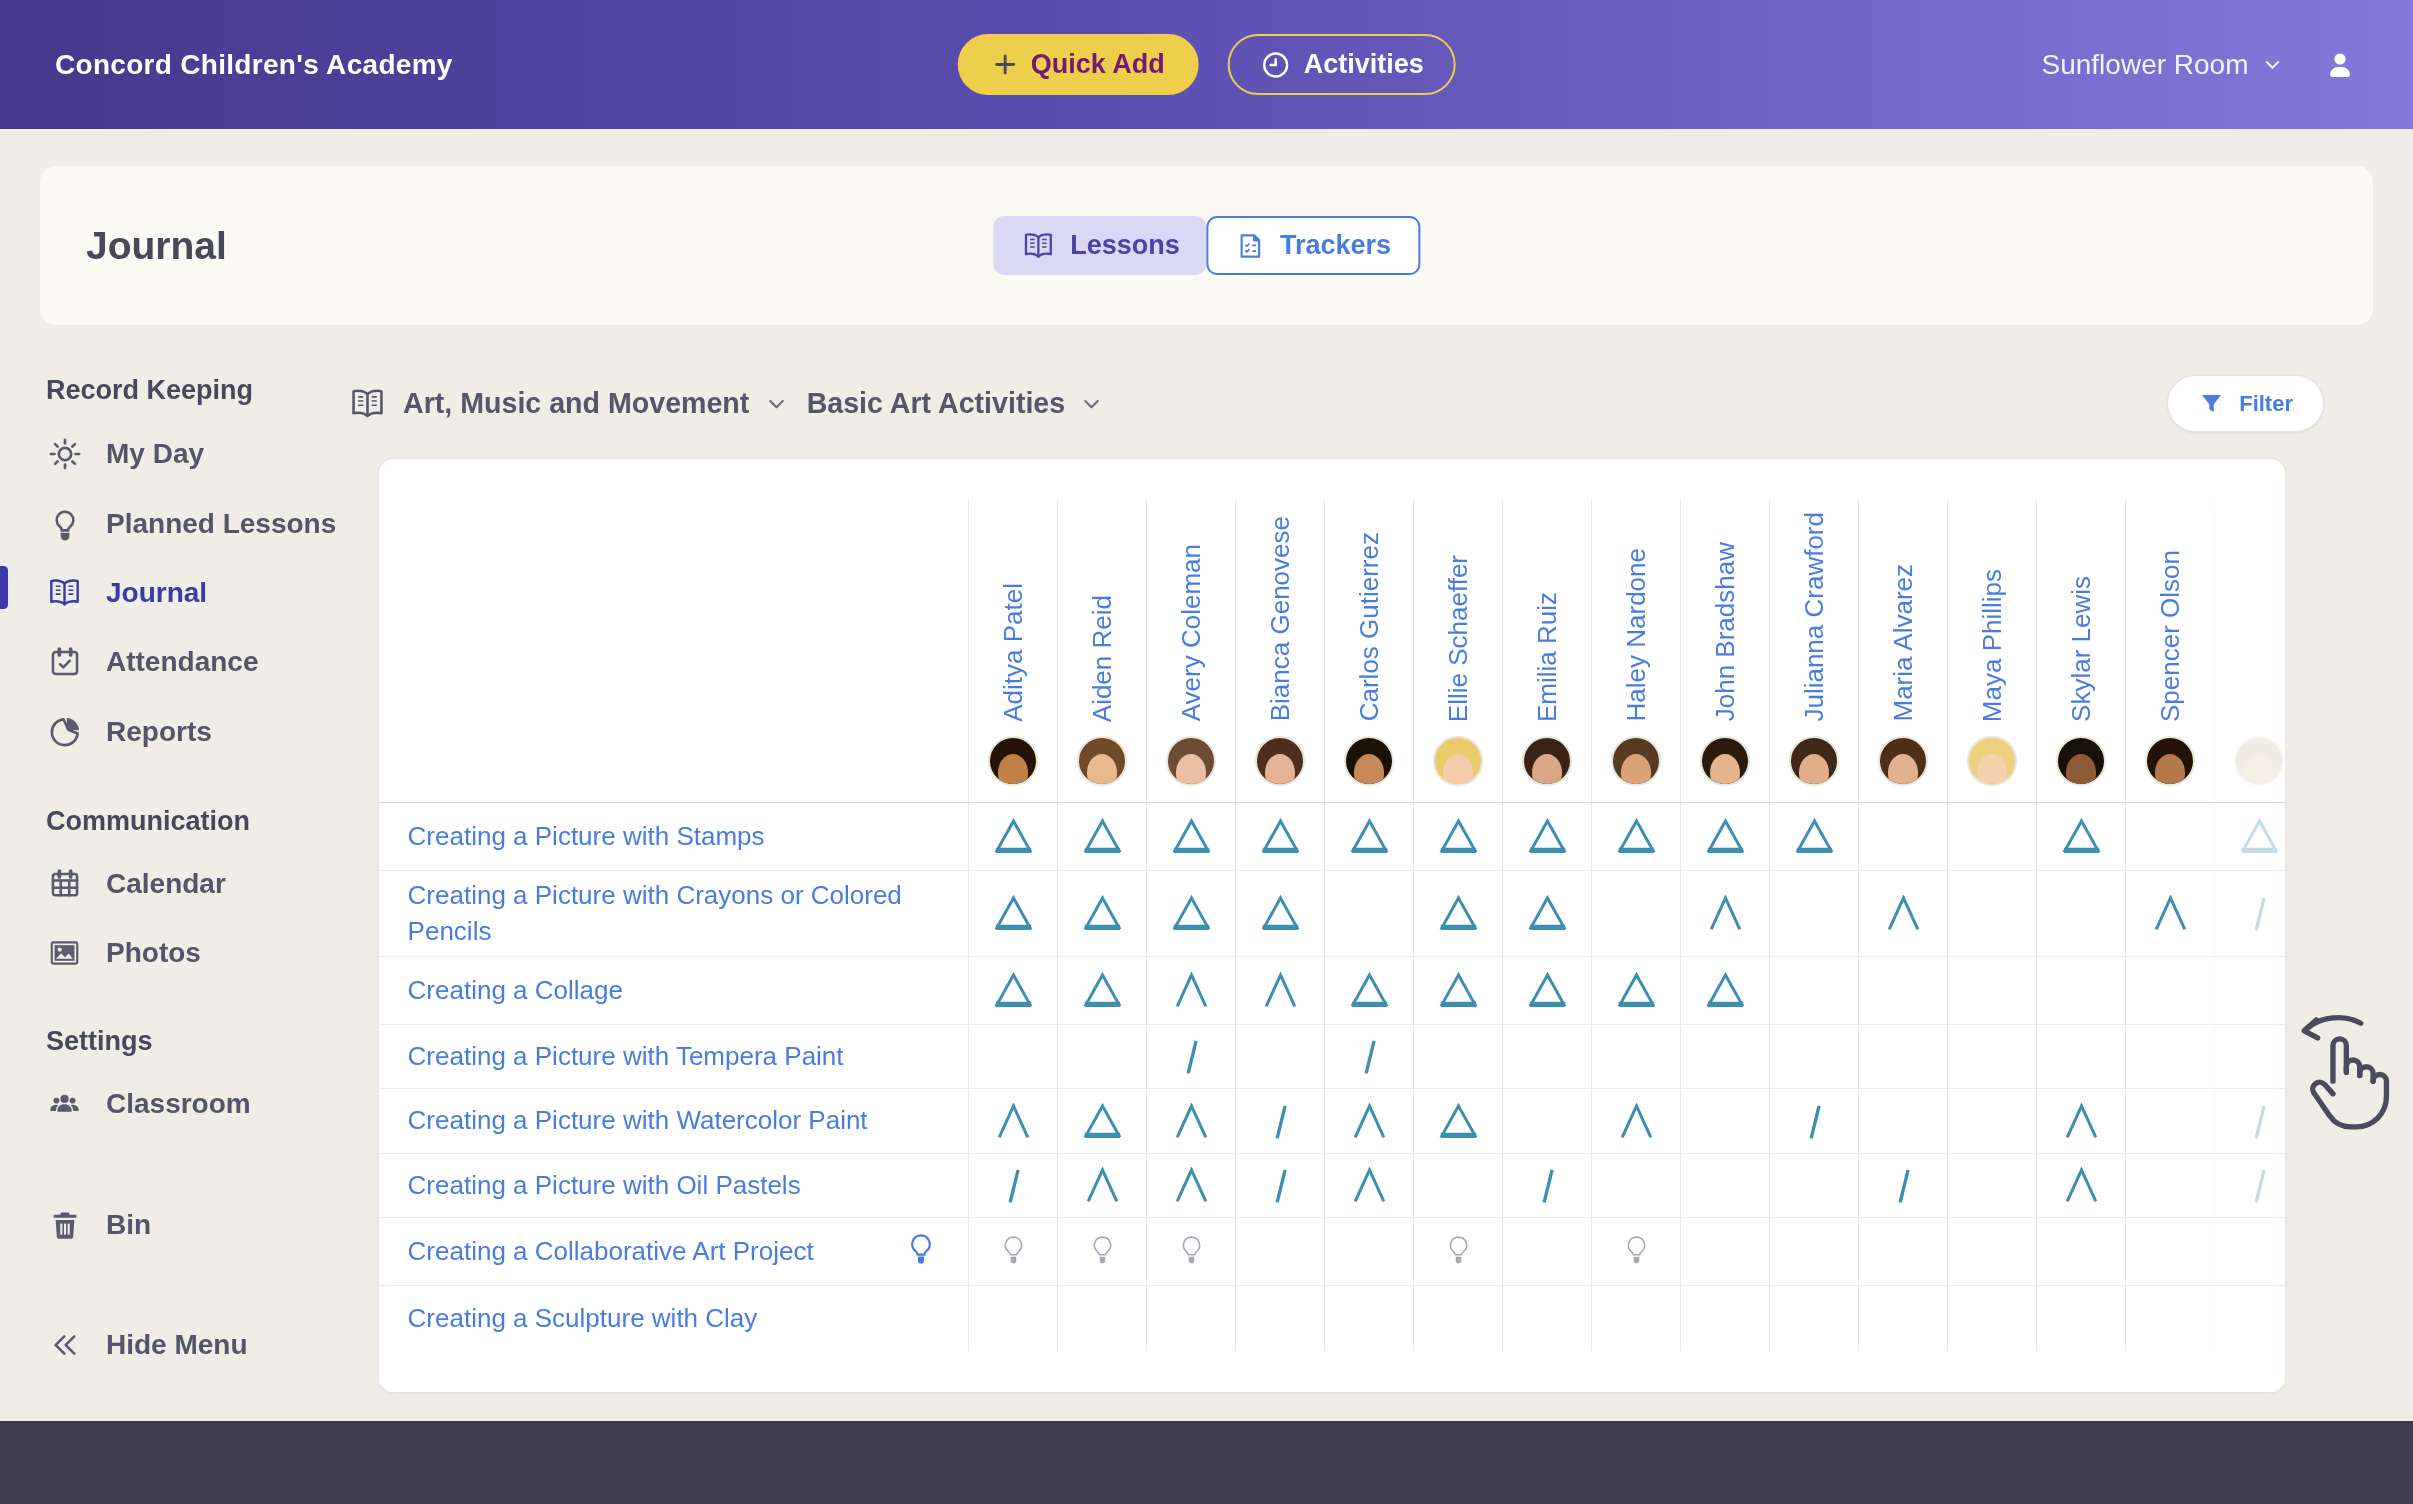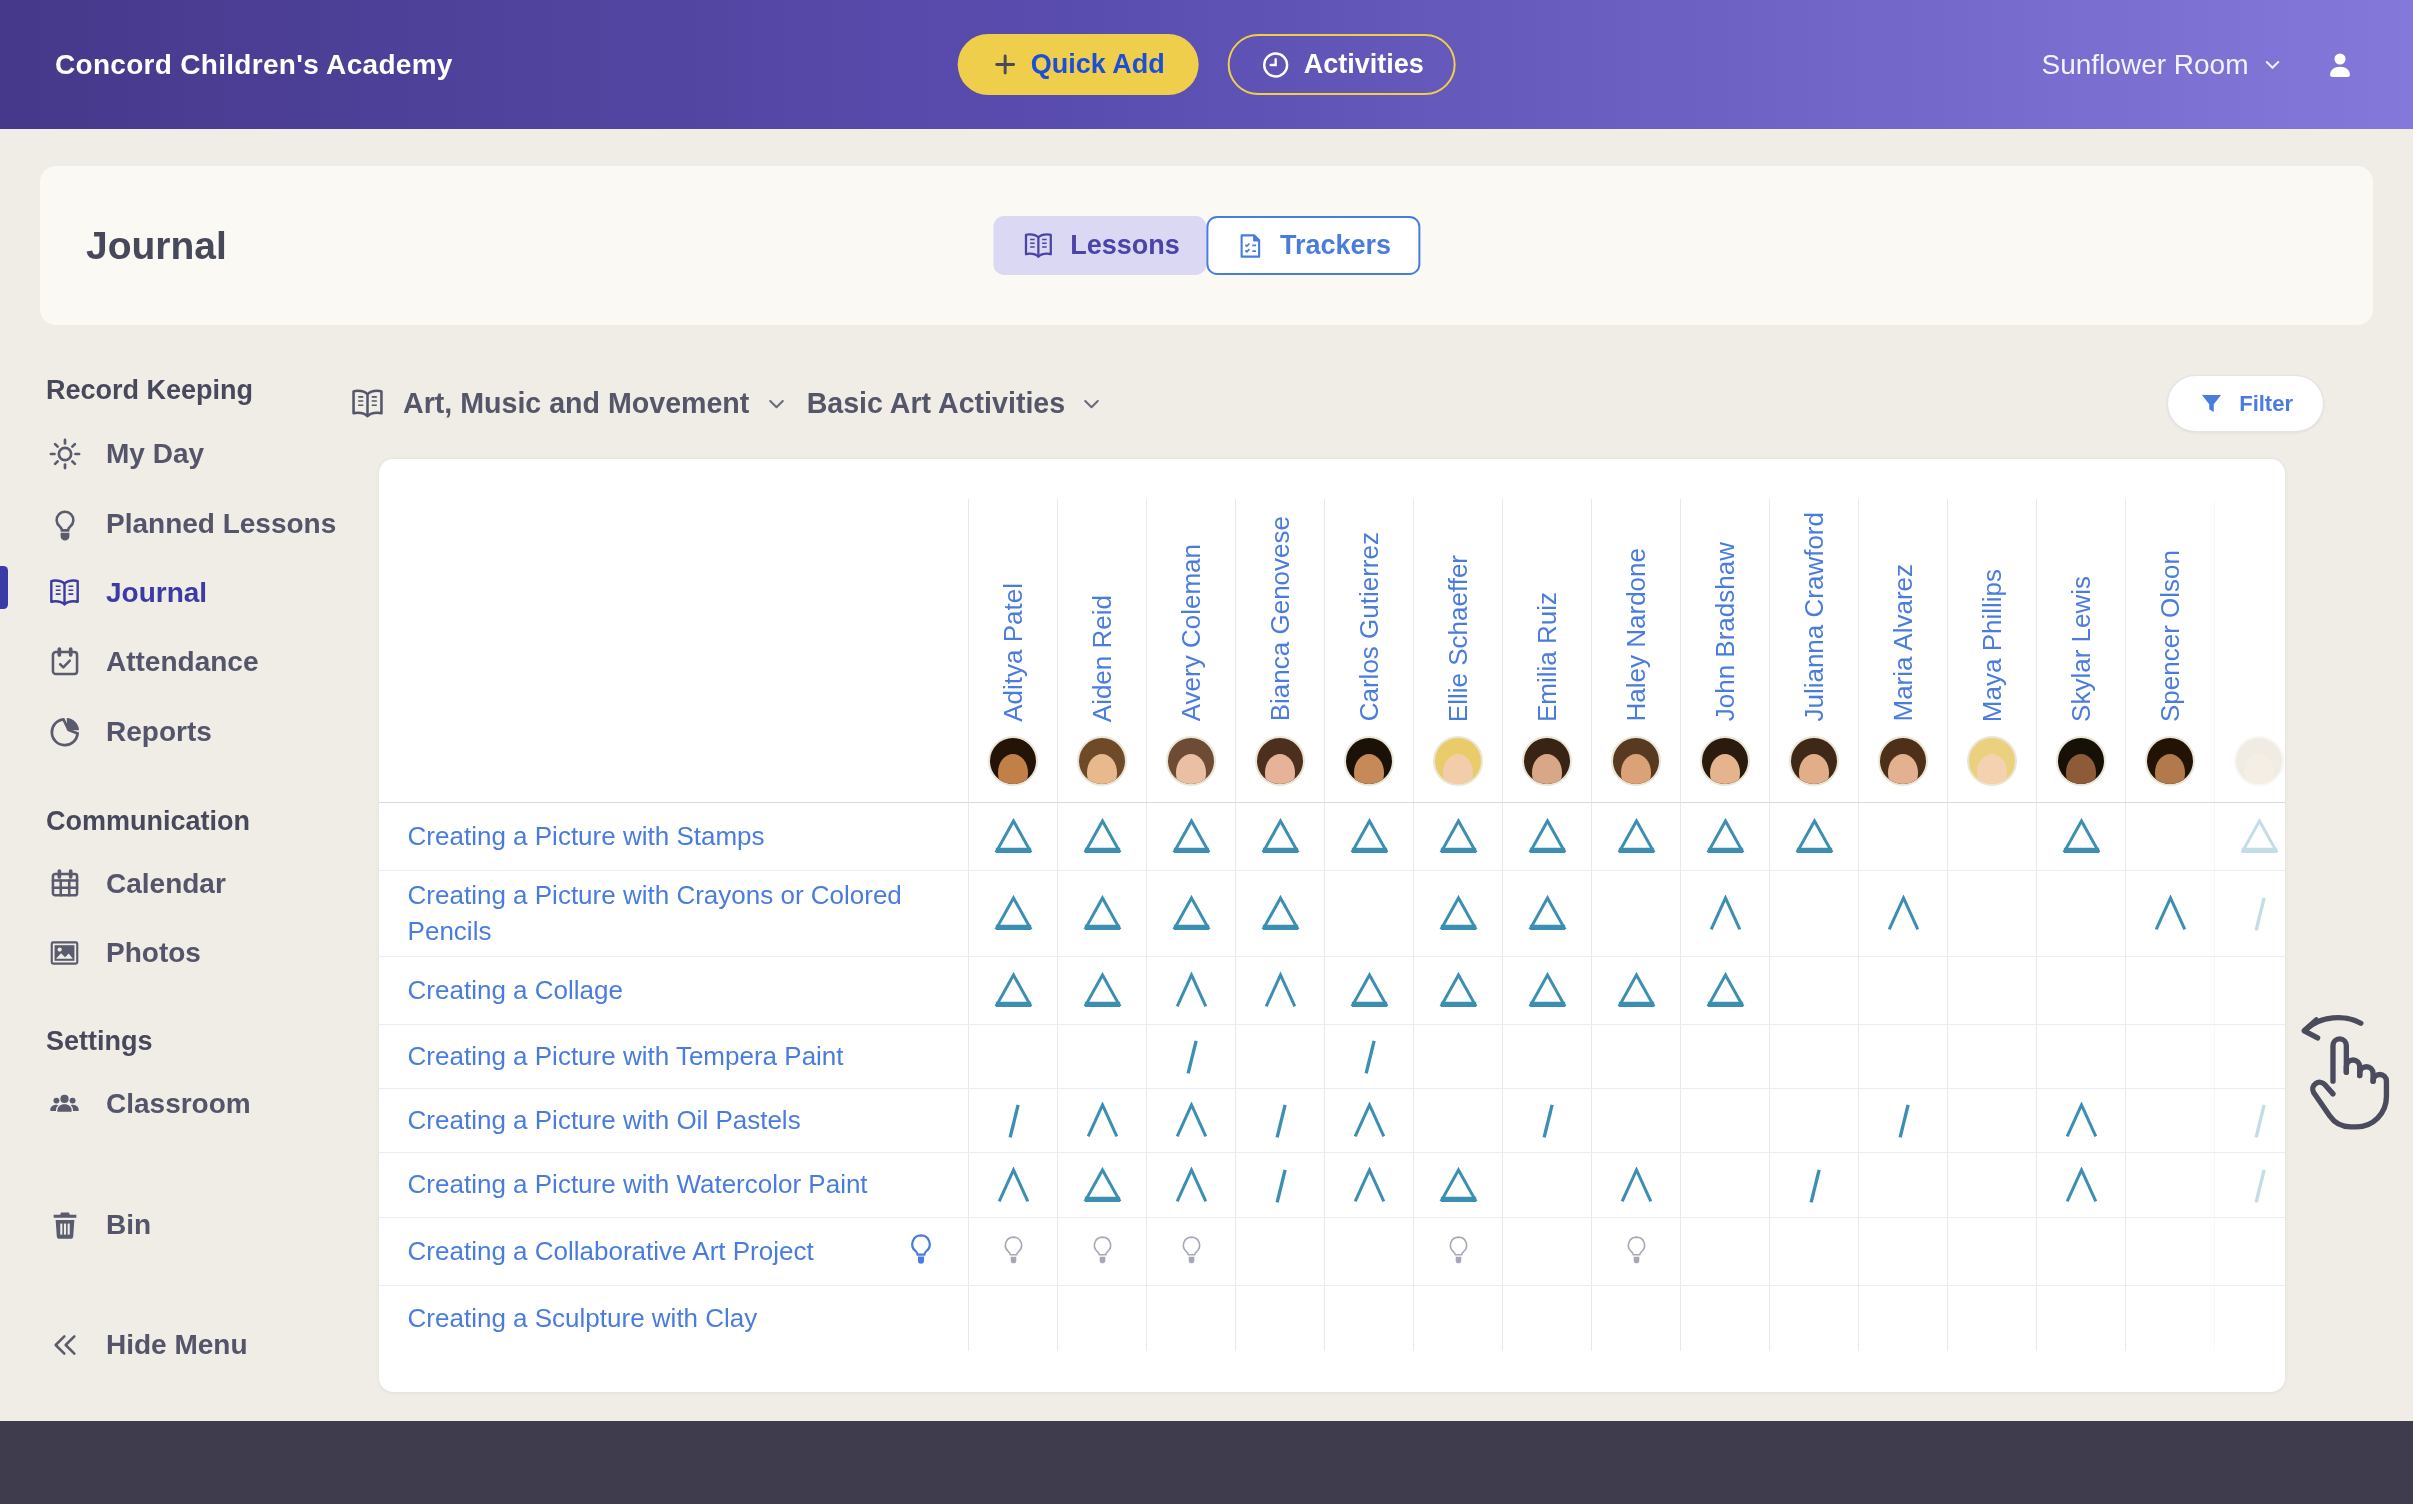--- a/index.html
+++ b/index.html
@@ -8,21 +8,21 @@
 
   
   .topbar { height:129px; display:flex; align-items:center;
     background:linear-gradient(90deg,#46398B 0%, #5A4DB0 45%, #8478DA 100%);
     padding:0 55px; position:relative; }
   .brand { color:#FFFFFF; font-size:28px; font-weight:700; letter-spacing:0.3px; }
   .topbar-center { position:absolute; left:50%; transform:translateX(-50%);
     display:flex; gap:28.6px; align-items:center; }
   .btn-quick { display:flex; align-items:center; gap:12.5px; background:#EFCE4B;
     border:none; border-radius:32px; height:61px; padding:0 34px;
-    font-size:27px; font-weight:700; color:#1d4ed8; cursor:pointer; }
+    font-size:27px; font-weight:700; color:#701a75; cursor:pointer; }
   .btn-activities { display:flex; align-items:center; gap:12.5px; background:transparent;
     border:2.7px solid #EFCE4B; border-radius:32px; height:61px; padding:0 30px;
     font-size:27px; font-weight:700; color:#FFFFFF; cursor:pointer; }
   .topbar-right { margin-left:auto; display:flex; align-items:center; gap:38px; color:#fff; }
   .room-switch { display:flex; align-items:center; gap:12.5px; font-size:28px; color:#F4F2FF; cursor:pointer; }
   .icon { display:inline-flex; align-items:center; justify-content:center; }
   .icon svg { display:block; }
 
   
   .page-card { margin:37px 40px 0 40px; height:159px; background:#FAF9F3;
@@ -681,20 +681,102 @@
           <div class="cell"></div>
           <div class="cell"></div>
           <div class="cell"></div>
           <div class="cell"></div>
           <div class="cell"></div>
           <div class="cell"></div>
           <div class="cell"></div>
           <div class="cell"></div>
           <div class="cell partial"></div>
         </div>
+        <div class="trow brow" style="min-height: 65px;">
+          <div class="lcell">
+            <span class="txt">Creating a Picture with Watercolor Paint</span>
+          </div>
+          <div class="cell">
+            <span class="icon">
+              <svg class="mk" viewBox="0 0 48 44">
+                <path d="M7 41 L24 3.5 L41 41" fill="none" stroke="#3D8FB2" stroke-width="3.6"></path>
+              </svg>
+            </span>
+          </div>
+          <div class="cell">
+            <span class="icon">
+              <svg class="mk" viewBox="0 0 48 44">
+                <path d="M24 3.5 L43.5 38.5 H4.5 Z" fill="none" stroke="#3D8FB2" stroke-width="3.6"></path>
+                <path d="M3 38.5 H45" stroke="#3D8FB2" stroke-width="6"></path>
+              </svg>
+            </span>
+          </div>
+          <div class="cell">
+            <span class="icon">
+              <svg class="mk" viewBox="0 0 48 44">
+                <path d="M7 41 L24 3.5 L41 41" fill="none" stroke="#3D8FB2" stroke-width="3.6"></path>
+              </svg>
+            </span>
+          </div>
+          <div class="cell">
+            <span class="icon">
+              <svg class="mk" viewBox="0 0 48 44">
+                <path d="M20 42 L29.5 3.5" stroke="#3D8FB2" stroke-width="4"></path>
+              </svg>
+            </span>
+          </div>
+          <div class="cell">
+            <span class="icon">
+              <svg class="mk" viewBox="0 0 48 44">
+                <path d="M7 41 L24 3.5 L41 41" fill="none" stroke="#3D8FB2" stroke-width="3.6"></path>
+              </svg>
+            </span>
+          </div>
+          <div class="cell">
+            <span class="icon">
+              <svg class="mk" viewBox="0 0 48 44">
+                <path d="M24 3.5 L43.5 38.5 H4.5 Z" fill="none" stroke="#3D8FB2" stroke-width="3.6"></path>
+                <path d="M3 38.5 H45" stroke="#3D8FB2" stroke-width="6"></path>
+              </svg>
+            </span>
+          </div>
+          <div class="cell"></div>
+          <div class="cell">
+            <span class="icon">
+              <svg class="mk" viewBox="0 0 48 44">
+                <path d="M7 41 L24 3.5 L41 41" fill="none" stroke="#3D8FB2" stroke-width="3.6"></path>
+              </svg>
+            </span>
+          </div>
+          <div class="cell"></div>
+          <div class="cell">
+            <span class="icon">
+              <svg class="mk" viewBox="0 0 48 44">
+                <path d="M20 42 L29.5 3.5" stroke="#3D8FB2" stroke-width="4"></path>
+              </svg>
+            </span>
+          </div>
+          <div class="cell"></div>
+          <div class="cell"></div>
+          <div class="cell">
+            <span class="icon">
+              <svg class="mk" viewBox="0 0 48 44">
+                <path d="M7 41 L24 3.5 L41 41" fill="none" stroke="#3D8FB2" stroke-width="3.6"></path>
+              </svg>
+            </span>
+          </div>
+          <div class="cell"></div>
+          <div class="cell partial">
+            <span class="icon">
+              <svg class="mk" viewBox="0 0 48 44">
+                <path d="M20 42 L29.5 3.5" stroke="#3D8FB2" stroke-width="4"></path>
+              </svg>
+            </span>
+          </div>
+        </div>
         <div class="trow brow" style="min-height: 64px;">
           <div class="lcell">
             <span class="txt">Creating a Picture with Oil Pastels</span>
           </div>
           <div class="cell">
             <span class="icon">
               <svg class="mk" viewBox="0 0 48 44">
                 <path d="M20 42 L29.5 3.5" stroke="#3D8FB2" stroke-width="4"></path>
               </svg>
             </span>
@@ -738,102 +820,20 @@
           <div class="cell"></div>
           <div class="cell"></div>
           <div class="cell"></div>
           <div class="cell">
             <span class="icon">
               <svg class="mk" viewBox="0 0 48 44">
                 <path d="M20 42 L29.5 3.5" stroke="#3D8FB2" stroke-width="4"></path>
               </svg>
             </span>
           </div>
-          <div class="cell"></div>
-          <div class="cell">
-            <span class="icon">
-              <svg class="mk" viewBox="0 0 48 44">
-                <path d="M7 41 L24 3.5 L41 41" fill="none" stroke="#3D8FB2" stroke-width="3.6"></path>
-              </svg>
-            </span>
-          </div>
-          <div class="cell"></div>
-          <div class="cell partial">
-            <span class="icon">
-              <svg class="mk" viewBox="0 0 48 44">
-                <path d="M20 42 L29.5 3.5" stroke="#3D8FB2" stroke-width="4"></path>
-              </svg>
-            </span>
-          </div>
-        </div>
-        <div class="trow brow" style="min-height: 65px;">
-          <div class="lcell">
-            <span class="txt">Creating a Picture with Watercolor Paint</span>
-          </div>
-          <div class="cell">
-            <span class="icon">
-              <svg class="mk" viewBox="0 0 48 44">
-                <path d="M7 41 L24 3.5 L41 41" fill="none" stroke="#3D8FB2" stroke-width="3.6"></path>
-              </svg>
-            </span>
-          </div>
-          <div class="cell">
-            <span class="icon">
-              <svg class="mk" viewBox="0 0 48 44">
-                <path d="M24 3.5 L43.5 38.5 H4.5 Z" fill="none" stroke="#3D8FB2" stroke-width="3.6"></path>
-                <path d="M3 38.5 H45" stroke="#3D8FB2" stroke-width="6"></path>
-              </svg>
-            </span>
-          </div>
-          <div class="cell">
-            <span class="icon">
-              <svg class="mk" viewBox="0 0 48 44">
-                <path d="M7 41 L24 3.5 L41 41" fill="none" stroke="#3D8FB2" stroke-width="3.6"></path>
-              </svg>
-            </span>
-          </div>
-          <div class="cell">
-            <span class="icon">
-              <svg class="mk" viewBox="0 0 48 44">
-                <path d="M20 42 L29.5 3.5" stroke="#3D8FB2" stroke-width="4"></path>
-              </svg>
-            </span>
-          </div>
-          <div class="cell">
-            <span class="icon">
-              <svg class="mk" viewBox="0 0 48 44">
-                <path d="M7 41 L24 3.5 L41 41" fill="none" stroke="#3D8FB2" stroke-width="3.6"></path>
-              </svg>
-            </span>
-          </div>
-          <div class="cell">
-            <span class="icon">
-              <svg class="mk" viewBox="0 0 48 44">
-                <path d="M24 3.5 L43.5 38.5 H4.5 Z" fill="none" stroke="#3D8FB2" stroke-width="3.6"></path>
-                <path d="M3 38.5 H45" stroke="#3D8FB2" stroke-width="6"></path>
-              </svg>
-            </span>
-          </div>
-          <div class="cell"></div>
-          <div class="cell">
-            <span class="icon">
-              <svg class="mk" viewBox="0 0 48 44">
-                <path d="M7 41 L24 3.5 L41 41" fill="none" stroke="#3D8FB2" stroke-width="3.6"></path>
-              </svg>
-            </span>
-          </div>
-          <div class="cell"></div>
-          <div class="cell">
-            <span class="icon">
-              <svg class="mk" viewBox="0 0 48 44">
-                <path d="M20 42 L29.5 3.5" stroke="#3D8FB2" stroke-width="4"></path>
-              </svg>
-            </span>
-          </div>
-          <div class="cell"></div>
           <div class="cell"></div>
           <div class="cell">
             <span class="icon">
               <svg class="mk" viewBox="0 0 48 44">
                 <path d="M7 41 L24 3.5 L41 41" fill="none" stroke="#3D8FB2" stroke-width="3.6"></path>
               </svg>
             </span>
           </div>
           <div class="cell"></div>
           <div class="cell partial">

